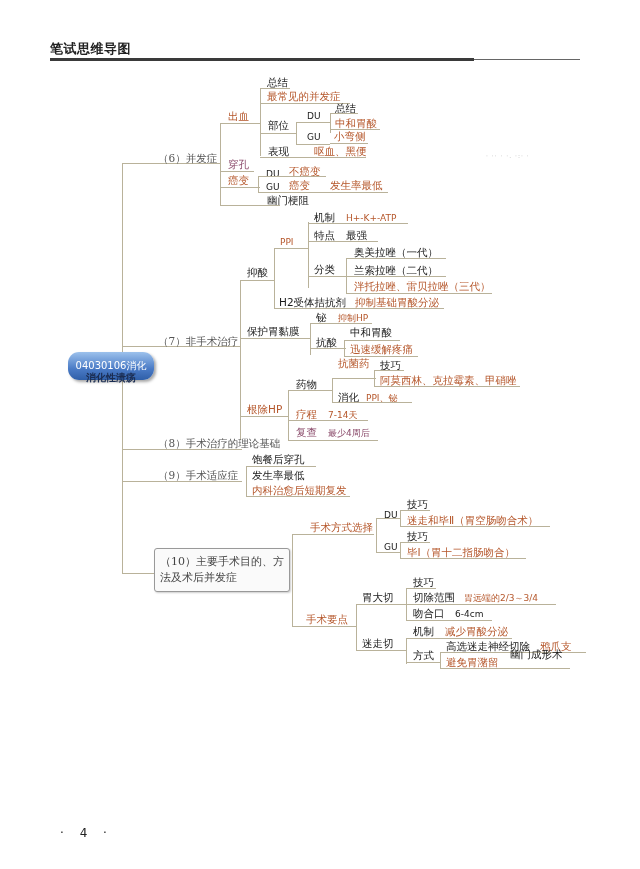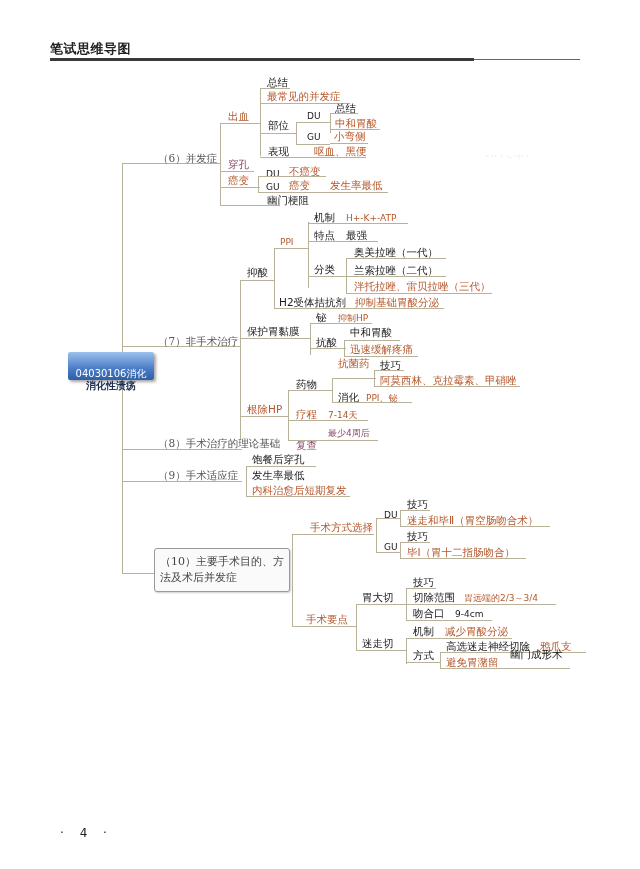--- a/index.html
+++ b/index.html
@@ -11,22 +11,22 @@
   .t { position:absolute; font-size:10.5px; white-space:nowrap; line-height:13px; }
   .b { color:#1a1a1a; }
   .r { color:#b5562a; }
   .p { color:#8a4a6a; }
   .g { color:#555; font-family:"DejaVu Serif", "Liberation Serif", serif; }
   .s { font-size:9px; }
   .ln { position:absolute; background:#b9b29a; }
   .h { height:1px; }
   .v { width:1px; }
   .root { position:absolute; left:68px; top:352px; width:86px; height:28px;
-          background:linear-gradient(#9cc1ec,#4a7bc6 60%,#2f5fa8); border-radius:2px;
-          box-shadow:2px 2px 3px rgba(0,0,0,0.35); color:#fff; font-size:10px; text-align:center; line-height:12px; padding-top:16px; box-sizing:border-box; }
+          background:linear-gradient(#9cc1ec,#4a7bc6 60%,#2f5fa8); border-radius:11px;
+          box-shadow:2px 2px 3px rgba(0,0,0,0.35); color:#fff; font-size:10px; text-align:center; line-height:12px; padding-top:8px; box-sizing:border-box; }
   .root span { display:block; }
   .root .l2 { color:#1b2d52; font-weight:bold; }
   .box10 { position:absolute; left:154px; top:548px; width:136px; height:44px; border:1px solid #999; border-radius:3px;
            background:#fafafa; box-shadow:1px 1px 2px rgba(0,0,0,0.2); font-size:11px; color:#444; padding:5px 0 0 5px; box-sizing:border-box;
            font-family:"DejaVu Serif", "Liberation Serif", serif; line-height:16px; }
   .pagenum { position:absolute; left:60px; top:826px; font-size:12px; color:#222; letter-spacing:6px; }
   .noise { position:absolute; left:486px; top:152px; font-size:6px; color:#bbb; letter-spacing:1px; }
 </style>
 </head>
 <body>
@@ -143,21 +143,21 @@
 <div class="t b" style="left:380px;top:359px;">技巧</div>
 <div class="ln h" style="left:374px;top:370px;width:30px;"></div>
 <div class="t r" style="left:380px;top:374px;">阿莫西林、克拉霉素、甲硝唑</div>
 <div class="ln h" style="left:374px;top:386px;width:146px;"></div>
 <div class="t b" style="left:338px;top:391px;">消化</div>
 <div class="t r s" style="left:366px;top:392px;">PPI、铋</div>
 <div class="ln h" style="left:332px;top:402px;width:80px;"></div>
 <div class="t r" style="left:296px;top:408px;">疗程</div>
 <div class="t r s" style="left:328px;top:409px;">7-14天</div>
 <div class="ln h" style="left:288px;top:420px;width:80px;"></div>
-<div class="t p" style="left:296px;top:439px;font-family:Liberation Serif, serif;">复查</div>
+<div class="t p" style="left:296px;top:426px;font-family:Liberation Serif, serif;">复查</div>
 <div class="t p s" style="left:328px;top:427px;">最少4周后</div>
 <div class="ln h" style="left:288px;top:440px;width:90px;"></div>
 
 <div class="t g" style="left:158px;top:437px;text-align:right;">（8）手术治疗的理论基础</div>
 
 <div class="t g" style="left:158px;top:469px;">（9）手术适应症</div>
 <div class="ln v" style="left:246px;top:466px;height:30px;"></div>
 <div class="t b" style="left:252px;top:453px;">饱餐后穿孔</div>
 <div class="ln h" style="left:246px;top:466px;width:70px;"></div>
 <div class="t b" style="left:252px;top:469px;">发生率最低</div>
@@ -192,21 +192,21 @@
 <div class="ln v" style="left:356px;top:604px;height:46px;"></div>
 <div class="t b" style="left:362px;top:591px;">胃大切</div>
 <div class="ln h" style="left:356px;top:604px;width:50px;"></div>
 <div class="ln v" style="left:406px;top:588px;height:32px;"></div>
 <div class="t b" style="left:413px;top:576px;">技巧</div>
 <div class="ln h" style="left:406px;top:588px;width:30px;"></div>
 <div class="t b" style="left:413px;top:591px;">切除范围</div>
 <div class="t r s" style="left:464px;top:592px;">胃远端的2/3～3/4</div>
 <div class="ln h" style="left:406px;top:604px;width:150px;"></div>
 <div class="t b" style="left:413px;top:607px;">吻合口</div>
-<div class="t b s" style="left:455px;top:608px;">9-4cm</div>
+<div class="t b s" style="left:455px;top:608px;">6-4cm</div>
 <div class="ln h" style="left:406px;top:620px;width:86px;"></div>
 
 <div class="t b" style="left:362px;top:637px;text-align:right;">迷走切</div>
 <div class="ln h" style="left:356px;top:650px;width:50px;"></div>
 <div class="ln v" style="left:406px;top:638px;height:26px;"></div>
 <div class="t b" style="left:413px;top:625px;">机制</div>
 <div class="t r" style="left:445px;top:625px;">减少胃酸分泌</div>
 <div class="ln h" style="left:406px;top:638px;width:106px;"></div>
 <div class="t b" style="left:413px;top:649px;">方式</div>
 <div class="ln h" style="left:406px;top:662px;width:34px;"></div>

